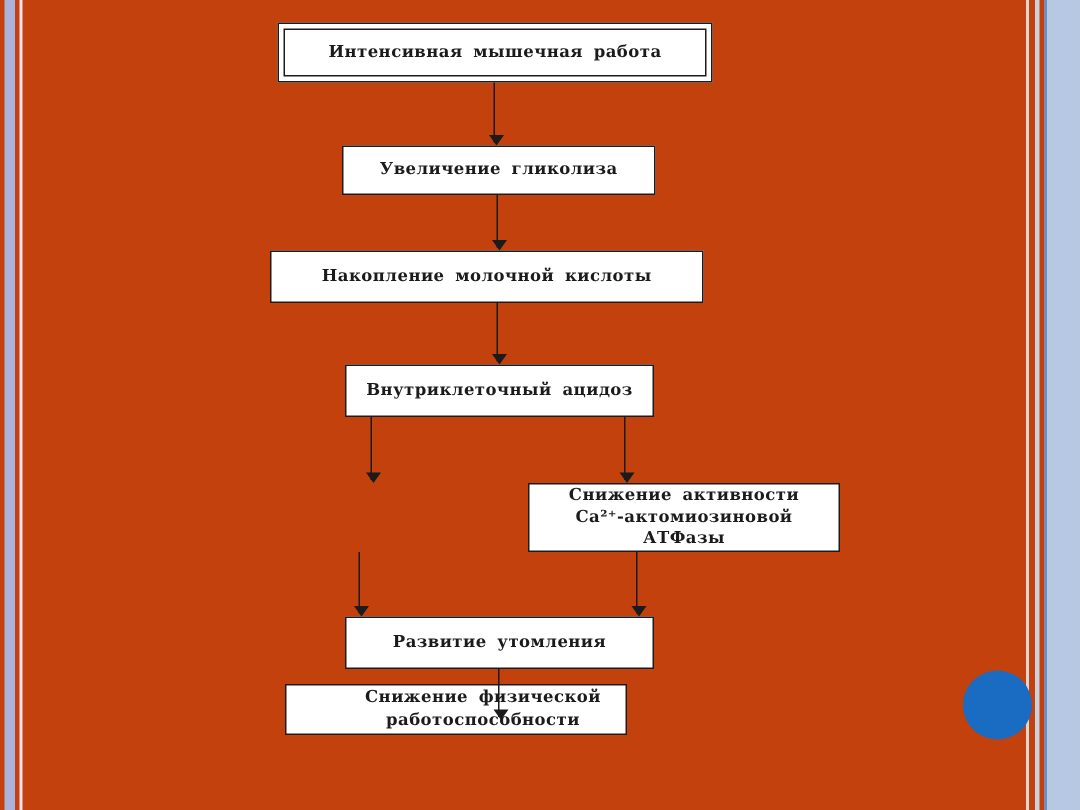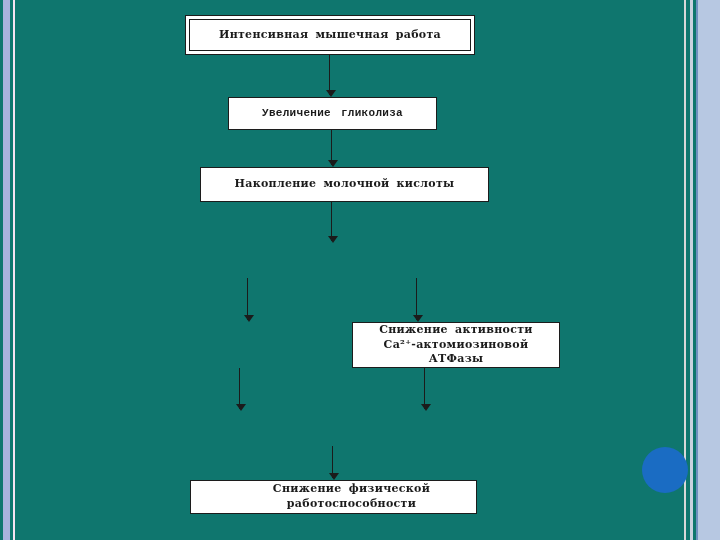--- a/index.html
+++ b/index.html
@@ -1,21 +1,21 @@
 <!DOCTYPE html>
 <html><head>
 <meta charset="utf-8">
 <style>
   html, body { margin: 0; padding: 0; }
   body {
     width: 720px; height: 540px; overflow: hidden;
     background: #ffffff;
     font-family: "DejaVu Serif", "Liberation Serif", serif;
   }
-  #slide { position: relative; width: 720px; height: 540px; background: #0f766e; }
+  #slide { position: relative; width: 720px; height: 540px; background: #c2410c; }
 
   
   .edge { position: absolute; top: 0; height: 540px; }
   .left-stripe   { left: 3px;   width: 7px;  background: #a9b3dc; }
   .left-pink     { left: 13px;  width: 2px;  background: #f6e3f2; }
   .right-gray    { left: 684px; width: 2px;  background: #d8d8d8; }
   .right-mid     { left: 690px; width: 3px;  background: #c9d2e0; }
   .right-dark    { left: 696px; width: 2px;  background: #6f8fbf; }
   .right-band    { left: 698px; width: 22px; background: #b7c8e2; }
 
@@ -29,27 +29,27 @@
     font-size: 11px; font-weight: 700; color: #1b1b1b;
     letter-spacing: 0.3px; word-spacing: 3px; line-height: 1.35;
     box-sizing: border-box;
     padding: 2px 8px;
   }
   .node.double::before {
     content: ""; position: absolute; inset: 3px;
     border: 1.5px solid #1c1c1c; pointer-events: none;
   }
   #n-start       { left: 185px; top: 15px;  width: 290px; height: 40px; }
-  #n-glycolysis  { left: 228px; top: 97px;  width: 209px; height: 33px; font-family: Liberation Mono, monospace; }
-  #n-lactate     { left: 200px; top: 167px; width: 289px; height: 35px; }
+  #n-glycolysis  { left: 228px; top: 97px;  width: 209px; height: 33px; }
+  #n-lactate     { left: 180px; top: 167px; width: 289px; height: 35px; }
   #n-acidosis    { left: 230px; top: 243px; width: 206px; height: 35px; }
   #n-inhibition  { left: 108px; top: 322px; width: 210px; height: 46px; }
   #n-atpase      { left: 352px; top: 322px; width: 208px; height: 46px; text-align: center; }
   #n-fatigue     { left: 230px; top: 411px; width: 206px; height: 35px; }
-  #n-performance { left: 190px; top: 480px; width: 287px; height: 34px; padding-left: 44px; }
+  #n-performance { left: 190px; top: 456px; width: 228px; height: 34px; padding-left: 44px; }
 
   
   .arrow { position: absolute; width: 0; border-left: 1.5px solid #1b1b1b; }
   .arrow::after {
     content: ""; position: absolute; left: -4.5px; bottom: -2px;
     width: 0; height: 0;
     border-left: 5px solid transparent; border-right: 5px solid transparent;
     border-top: 7px solid #1b1b1b;
   }
   #a1 { left: 329px; top: 55px;  height: 40px; }
@@ -79,24 +79,26 @@
   <div class="edge right-mid"></div>
   <div class="edge right-dark"></div>
   <div class="edge right-band"></div>
 
   <div class="node double" id="n-start">Интенсивная мышечная работа</div>
 
   <div class="node" id="n-glycolysis">Увеличение гликолиза</div>
 
   <div class="node" id="n-lactate">Накопление молочной кислоты</div>
 
+  <div class="node" id="n-acidosis">Внутриклеточный ацидоз</div>
 
 
   <div class="node" id="n-atpase">Снижение активности Ca²⁺-актомиозиновой АТФазы</div>
 
+  <div class="node" id="n-fatigue">Развитие утомления</div>
 
   <div class="node" id="n-performance">Снижение физической работоспособности</div>
 
   <div class="arrow" id="a1"></div>
   <div class="arrow" id="a2"></div>
   <div class="arrow" id="a3"></div>
   <div class="arrow" id="a4"></div>
   <div class="arrow" id="a5"></div>
   <div class="arrow" id="a6"></div>
   <div class="arrow" id="a7"></div>

